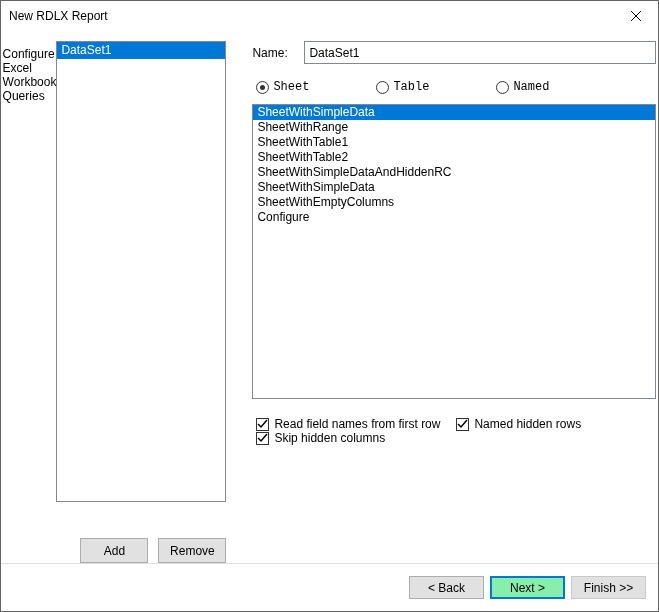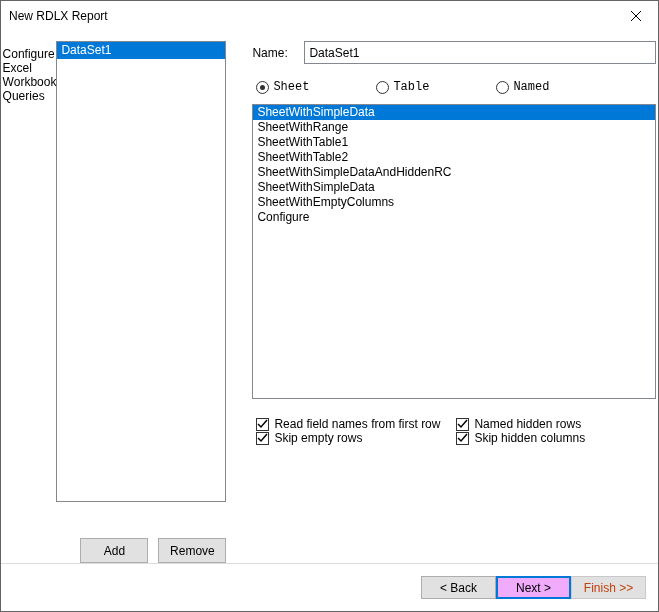--- a/index.html
+++ b/index.html
@@ -170,39 +170,39 @@
     justify-content: center;
     background: #fff;
   }
   .checkbox.checked svg { display: block; }
   .checkbox svg { display: none; width: 11px; height: 11px; }
   .footer {
     border-top: 1px solid #ddd;
     padding: 12px 12px;
     display: flex;
     justify-content: flex-end;
-    gap: 0;
+    gap: 6px;
   }
   .footer button {
     width: 75px;
     height: 23px;
     font-family: inherit;
     font-size: 12px;
     background: #e1e1e1;
     border: 1px solid #adadad;
     cursor: pointer;
   }
   .footer button.primary {
-    background: #f0abfc;
+    background: #86efac;
     border: 2px solid #0078d7;
     height: 23px;
     line-height: 18px;
   }
   .footer button.disabled {
-    color: #c2410c;
+    color: #000000;
     background: #e1e1e1;
     border: 1px solid #c9c9c9;
     cursor: default;
   }
 </style>
 </head>
 <body>
 
 <div class="window">
   <div class="titlebar">
@@ -277,28 +277,20 @@
                 </svg>
             </span>
             <span>Named hidden rows</span>
           </div>
           <div class="check-wrap">
             <span class="checkbox checked">
               <svg viewBox="0 0 11 11">
                   <polyline points="1,5 4,8 10,1" fill="none" stroke="#000" stroke-width="1.5"></polyline>
                 </svg>
             </span>
-            <span>Skip empty rows</span>
-          </div>
-          <div class="check-wrap">
-            <span class="checkbox checked">
-              <svg viewBox="0 0 11 11">
-                  <polyline points="1,5 4,8 10,1" fill="none" stroke="#000" stroke-width="1.5"></polyline>
-                </svg>
-            </span>
             <span>Skip hidden columns</span>
           </div>
         </div>
       </div>
     </div>
   </div>
 
   <div class="footer">
     <button>&lt; Back</button>
     <button class="primary">Next &gt;</button>

